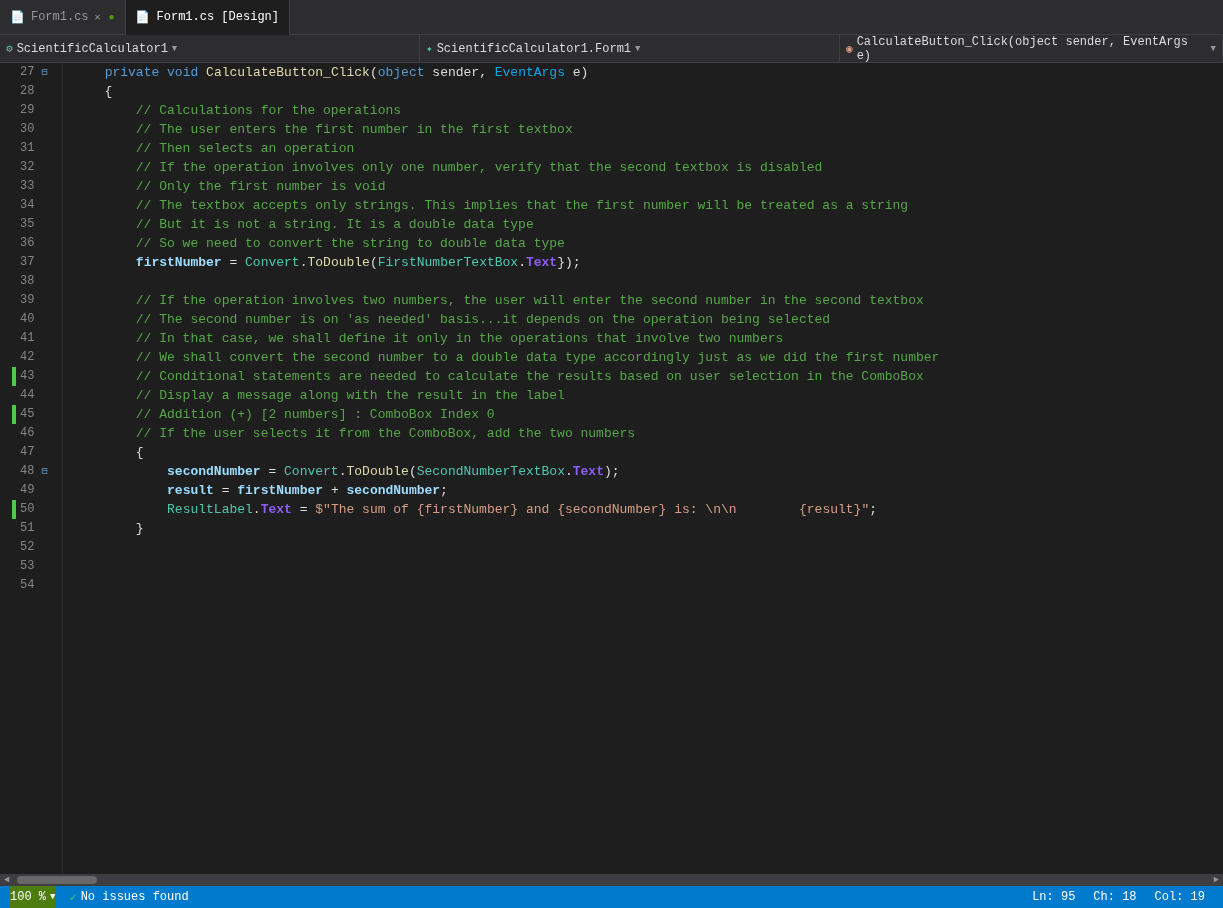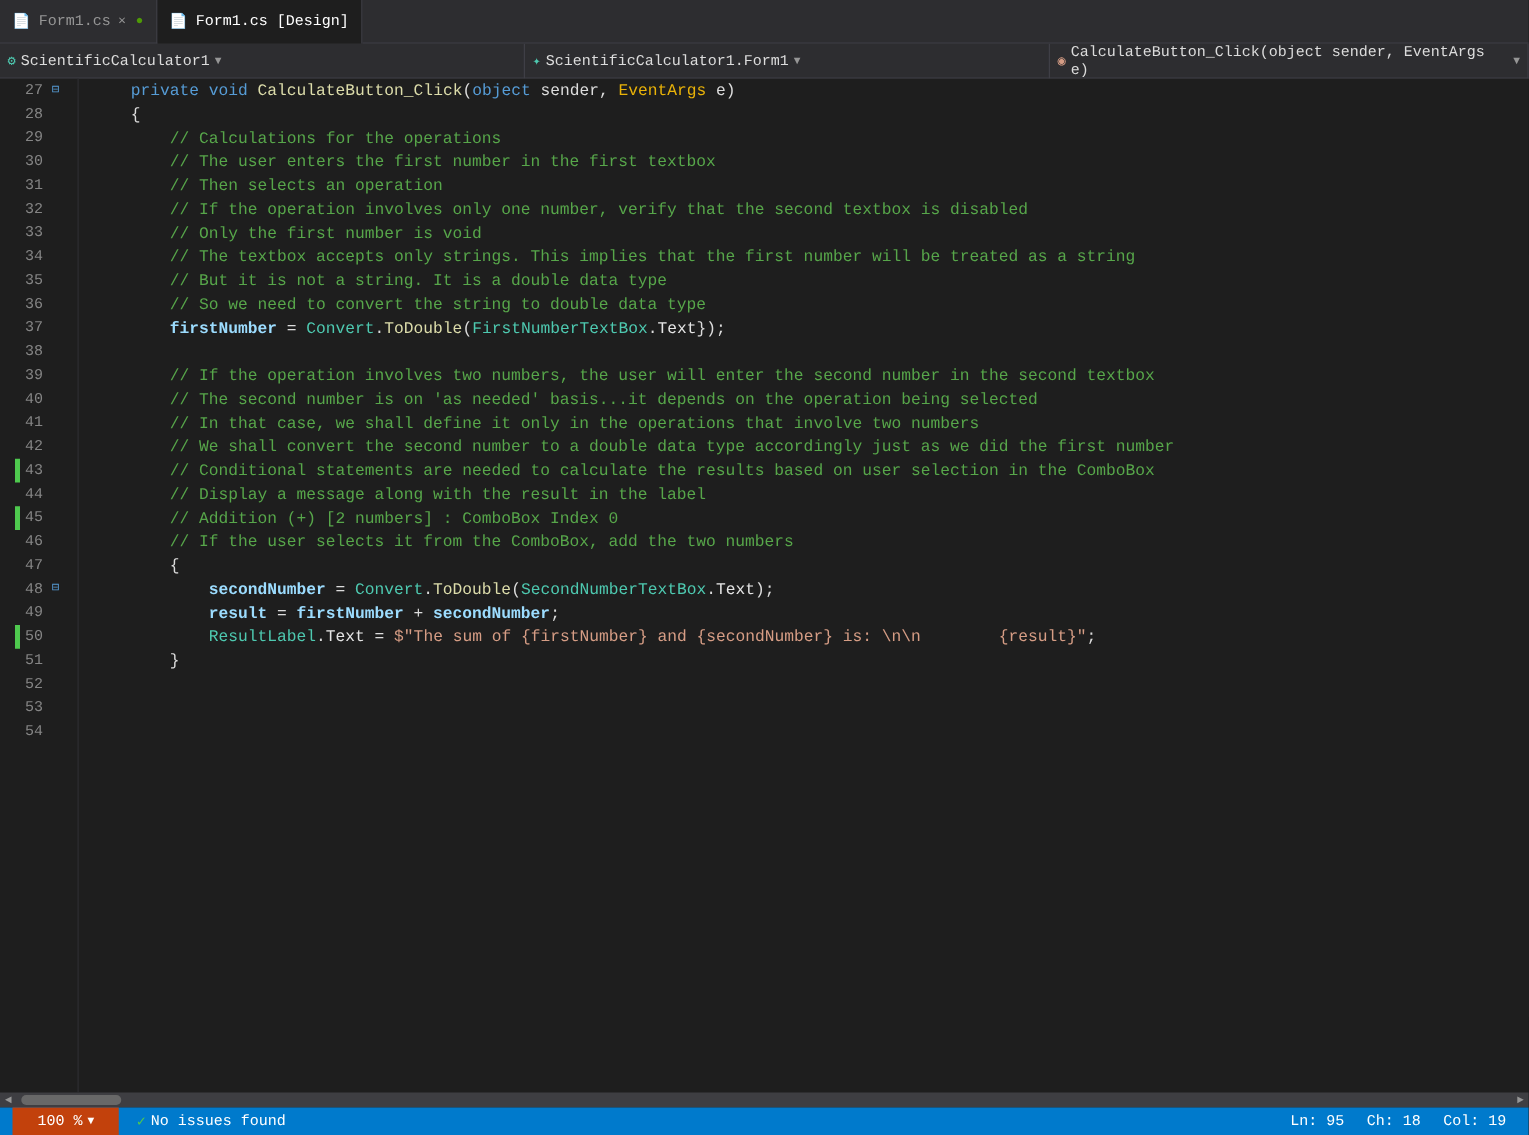--- a/index.html
+++ b/index.html
@@ -123,27 +123,27 @@
     .code-line {
       height: 19px;
       line-height: 19px;
       white-space: pre;
       font-size: 13px;
     }
 
     
     .kw { color: #569cd6; } 
     .kw2 { color: #c586c0; } 
-    .type { color: #eab308; } 
+    .type { color: #0ea5e9; } 
     .method { color: #dcdcaa; } 
     .comment { color: #57a64a; }
     .var { color: #9cdcfe; font-weight: bold; } 
     .plain { color: #dcdcdc; }
     .classname { color: #4ec9b0; }
-    .prop { color: #e5e5e5; }
+    .prop { color: #8b5cf6; font-weight: bold; }
     .dollar { color: #d69d85; }
 
     
     .status-bar {
       background: #007acc;
       height: 22px;
       display: flex;
       align-items: center;
       padding: 0 10px;
       font-size: 12px;
@@ -152,22 +152,22 @@
       flex-shrink: 0;
     }
     .status-item {
       display: flex;
       align-items: center;
       gap: 4px;
       height: 22px;
       padding: 0 6px;
     }
     .status-zoom {
-      background: #c2410c;
-      padding: 0 20px;
+      background: #4d7c0f;
+      padding: 0 0;
     }
     .status-right {
       margin-left: auto;
       display: flex;
       gap: 2px;
       align-items: center;
     }
     .status-right-item {
       padding: 0 8px;
       height: 22px;

